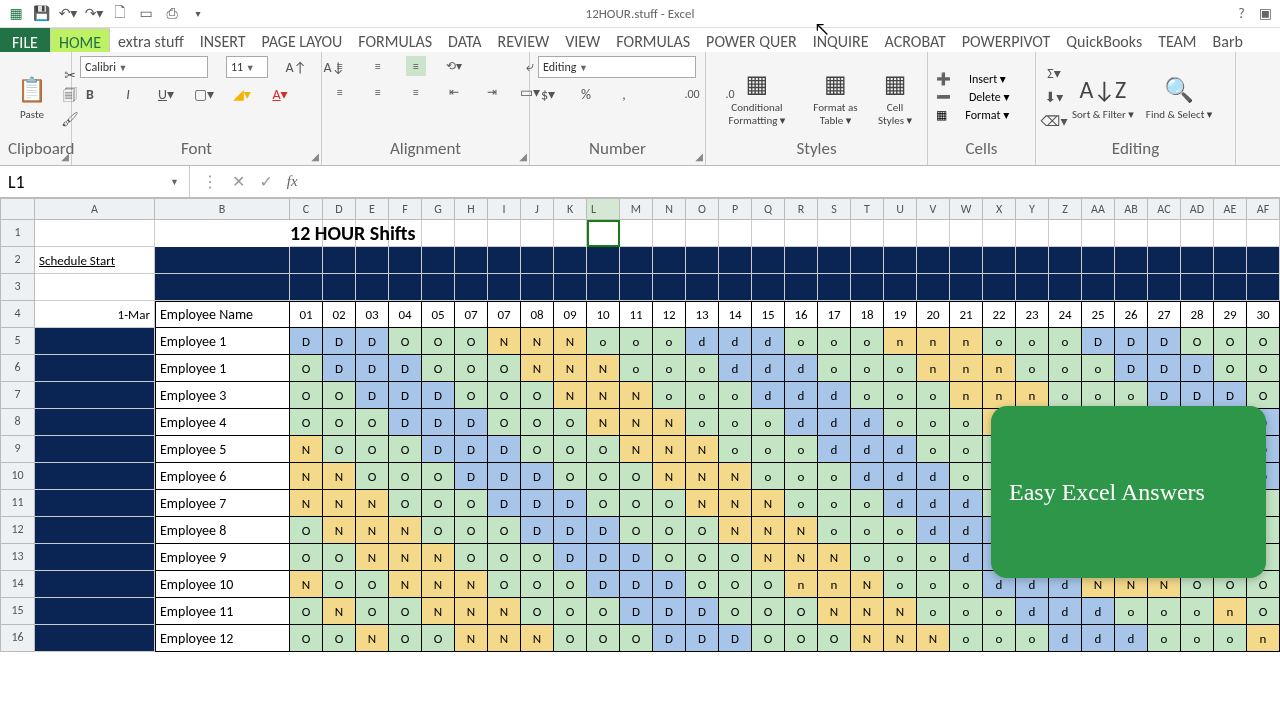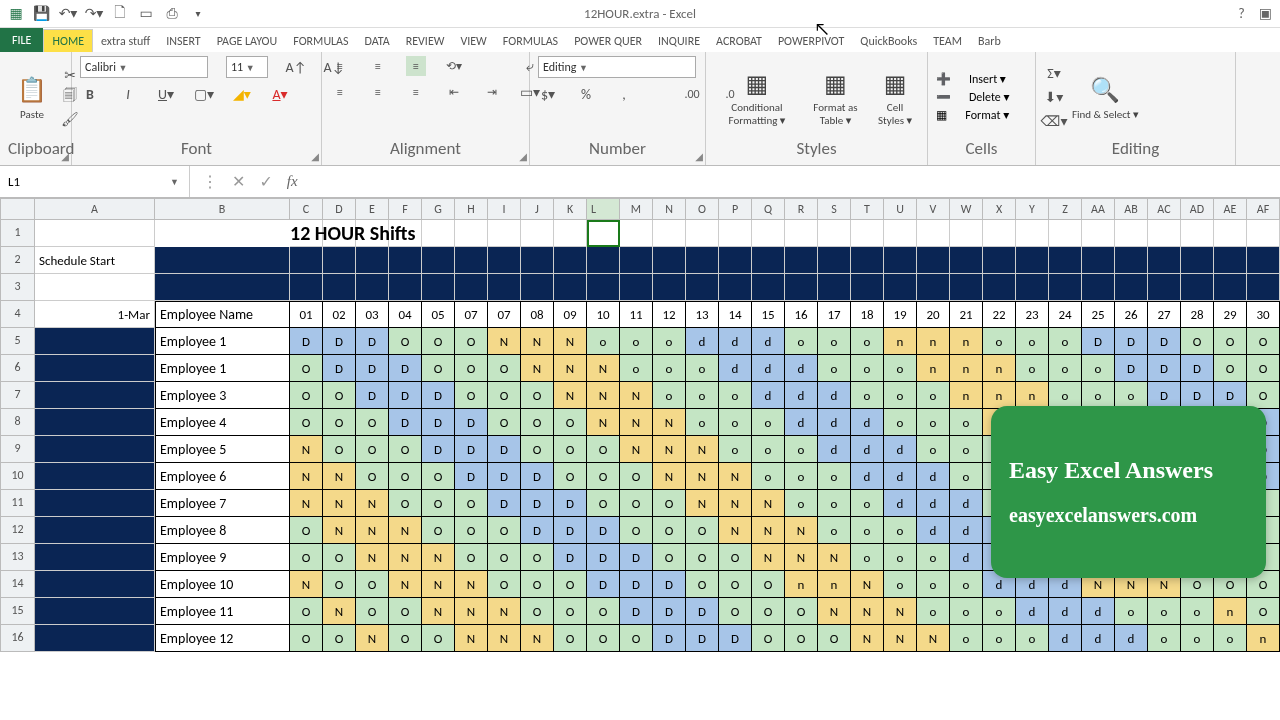--- a/index.html
+++ b/index.html
@@ -2,40 +2,40 @@
 <html><head>
 <meta charset="utf-8">
 <style>
 *{box-sizing:border-box;margin:0;padding:0;font-family:"Segoe UI",Calibri,sans-serif}
 body{background:#fff;width:1280px;height:720px;overflow:hidden;position:relative;font-size:13px}
 .titlebar{height:28px;display:flex;align-items:center;background:#fff;border-bottom:1px solid #ddd;position:relative}
 .qat{display:flex;align-items:center;gap:10px;padding:0 8px}
 .qat-ico{width:16px;height:16px;display:flex;align-items:center;justify-content:center;cursor:pointer;font-size:14px;color:#555}
 .title{position:absolute;left:50%;transform:translateX(-50%);color:#666;font-size:13px}
 .wctrl{position:absolute;right:8px;display:flex;gap:14px;color:#666;font-size:14px}
-.ribtabs{height:24px;display:flex;align-items:flex-end;background:#fff;font-size:12px}
+.ribtabs{height:24px;display:flex;background:#fff;font-size:16px}
 .tab{padding:4px 8px;cursor:pointer;color:#555}
 .tab.file{background:#217346;color:#fff;padding:5px 12px;font-weight:400}
-.tab.active{background:#fde047;color:#217346;border-top:1px solid #ccc;border-left:1px solid #ccc;border-right:1px solid #ccc}
+.tab.active{background:#bef264;color:#217346;border-top:1px solid #ccc;border-left:1px solid #ccc;border-right:1px solid #ccc}
 .ribbon{height:114px;background:#f5f5f5;border-bottom:1px solid #bbb;display:flex}
 .group{border-right:1px solid #ccc;padding:4px 8px;display:flex;flex-direction:column;justify-content:space-between;position:relative}
 .group-lbl{text-align:center;font-size:17px;color:#666;padding-bottom:2px}
 .dlgla{position:absolute;right:2px;bottom:2px;font-size:10px;color:#888;cursor:pointer}
 .gbody{display:flex;align-items:center;gap:4px;flex:1}
 .bigbtn{display:flex;flex-direction:column;align-items:center;justify-content:center;padding:4px;cursor:pointer;min-width:48px;text-align:center;font-size:11px;color:#444}
 .bigbtn .ico{width:32px;height:32px;margin-bottom:2px;display:flex;align-items:center;justify-content:center;font-size:24px}
 .stack{display:flex;flex-direction:column;gap:2px}
 .row{display:flex;gap:18px;align-items:center}
 .sel{border:1px solid #aaa;background:#fff;height:22px;padding:0 4px;display:flex;align-items:center;font-size:12px;color:#333}
 .dd{width:14px;text-align:center;color:#666;font-size:9px}
 .icobtn{width:20px;height:20px;display:flex;align-items:center;justify-content:center;cursor:pointer;font-size:14px;color:#555}
 .icobtn.sm{font-size:12px}
 .fbar{height:32px;border-bottom:1px solid #bbb;display:flex;align-items:center}
 .namebox{width:190px;border-right:1px solid #ccc;padding:0 8px;display:flex;align-items:center;justify-content:space-between;height:100%}
-.namebox input{border:none;outline:none;width:100%;font-size:13px}
+.namebox input{border:none;outline:none;width:100%;font-size:18px}
 .fxctrl{display:flex;align-items:center;gap:14px;padding:0 12px;color:#999;font-size:16px}
 .fxlbl{font-style:italic;font-family:'Times New Roman',serif;color:#666;font-size:15px}
 .grid{position:relative}
 .colhdr{display:flex;height:22px;background:#eef1f3}
 .ch{border:1px solid #bbb;border-left:none;text-align:center;font-size:12px;color:#555;line-height:20px;background:#eef1f3}
 .ch.A{width:120px}
 .ch.B{width:135px}
 .ch.S{width:33px}
 .ch.sel{background:#d4e8d4}
 .rows{}
@@ -49,40 +49,40 @@
 .dark{background:#0a2554;color:#0a2554}
 .tt{font-size:20px;font-weight:700}
 .hdr{background:#fff}
 .D{background:#a7c5e8}
 .O{background:#c4e5c4}
 .N{background:#f4d98a}
 .o{background:#c4e5c4}
 .d{background:#a7c5e8}
 .n{background:#f4d98a}
 .overlay{position:absolute;right:14px;top:406px;width:275px;height:172px;background:#2e9648;border-radius:16px;color:#fff;padding:20px 18px;display:flex;flex-direction:column;justify-content:center;gap:20px;box-shadow:0 2px 8px rgba(0,0,0,.25)}
-.ov1{font-family:'Times New Roman',serif;font-size:24px;font-weight:700}
+.ov1{font-family:'Times New Roman',serif;font-size:24px;font-weight:400}
 .ov2{font-family:'Times New Roman',serif;font-size:20px;font-weight:700}
 .cursor{position:absolute;left:814px;top:18px;font-size:18px;color:#000;pointer-events:none}
 .selcell{background:#fff;border:2px solid #1a7a1a!important}
 </style>
 </head>
 <body>
 
 <div class="titlebar">
   <div class="qat">
     <span class="qat-ico" style="color:#217346">▦</span>
     <span class="qat-ico" style="color:#7b5fbf">💾</span>
     <span class="qat-ico">↶▾</span>
     <span class="qat-ico">↷▾</span>
     <span class="qat-ico">🗋</span>
     <span class="qat-ico">▭</span>
     <span class="qat-ico">⎙</span>
     <span class="qat-ico" style="font-size:10px">▾</span>
   </div>
-  <div class="title">12HOUR.extra - Excel</div>
+  <div class="title">12HOUR.stuff - Excel</div>
   <div class="wctrl">
     <span>?</span>
     <span>▣</span>
   </div>
 </div>
 
 <div class="ribtabs" id="ribtabs">
     <div class="tab file">FILE</div>
     <div class="tab active">HOME</div>
     <div class="tab">extra stuff</div>
@@ -230,20 +230,24 @@
     <div class="group-lbl">Cells</div>
   </div>
 
   <div class="group" style="width:200px">
     <div class="gbody">
       <div class="stack" style="gap:4px">
         <span class="icobtn">Σ▾</span>
         <span class="icobtn">⬇▾</span>
         <span class="icobtn">⌫▾</span>
       </div>
+      <div class="bigbtn">
+          <div class="ico">A↓Z</div>
+          <span>Sort &amp; Filter ▾</span>
+        </div>
       <div class="bigbtn">
           <div class="ico">🔍</div>
           <span>Find &amp; Select ▾</span>
         </div>
     </div>
     <div class="group-lbl">Editing</div>
   </div>
 </div>
 
 <div class="fbar">
@@ -328,21 +332,21 @@
         <div class="cS nb"></div>
         <div class="cS nb"></div>
         <div class="cS nb"></div>
         <div class="cS nb"></div>
         <div class="cS nb"></div>
         <div class="cS nb"></div>
         <div class="cS nb"></div>
       </div>
       <div class="rw">
         <div class="rh">2</div>
-        <div class="cA" style="justify-content: flex-start;">Schedule Start</div>
+        <div class="cA" style="justify-content: flex-start; text-decoration: underline;">Schedule Start</div>
         <div class="cB nb dark"></div>
         <div class="cS nb dark"></div>
         <div class="cS nb dark"></div>
         <div class="cS nb dark"></div>
         <div class="cS nb dark"></div>
         <div class="cS nb dark"></div>
         <div class="cS nb dark"></div>
         <div class="cS nb dark"></div>
         <div class="cS nb dark"></div>
         <div class="cS nb dark"></div>
@@ -856,16 +860,15 @@
         <div class="cS o">o</div>
         <div class="cS o">o</div>
         <div class="cS o">o</div>
         <div class="cS n">n</div>
       </div>
     </div>
 </div>
 
 <div class="overlay">
   <div class="ov1">Easy Excel Answers</div>
-  <div class="ov2">easyexcelanswers.com</div>
 </div>
 
 <div class="cursor">↖</div>
 
 </body></html>

